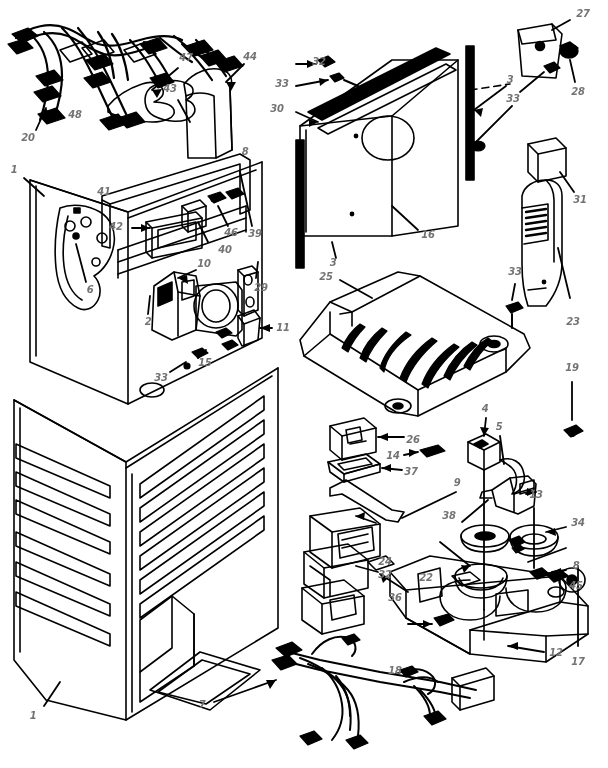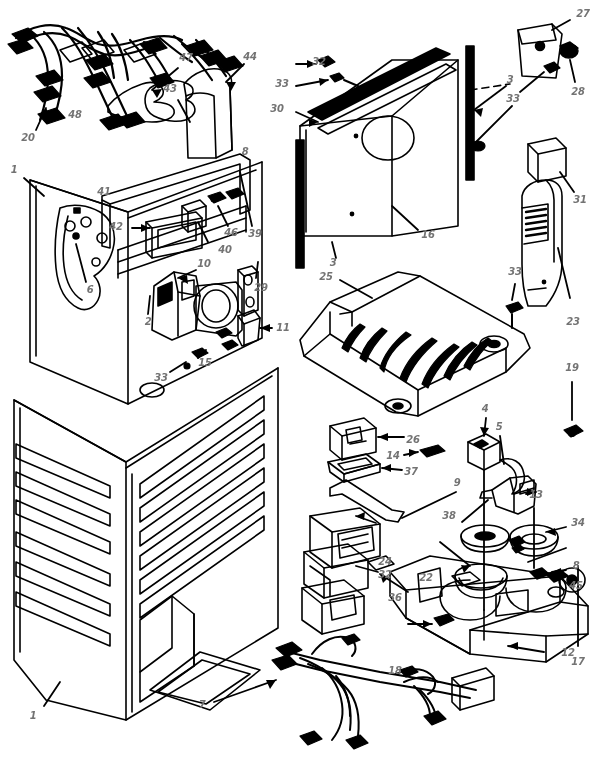--- a/index.html
+++ b/index.html
@@ -611,17 +611,17 @@
     <div class="callout" style="left:536px; top:495px;">13</div>
     <div class="callout" style="left:449px; top:516px;">38</div>
     <div class="callout" style="left:385px; top:524px;margin-top:38px;">24</div>
     <div class="callout" style="left:426px; top:538px;margin-top:40px;">22</div>
     <div class="callout" style="left:578px; top:523px;">34</div>
     <div class="callout" style="left:576px; top:544px;margin-top:42px;">45</div>
     <div class="callout" style="left:576px; top:566px;">8</div>
     <div class="callout" style="left:385px; top:575px;">32</div>
     <div class="callout" style="left:395px; top:598px;">36</div>
     <div class="callout" style="left:395px; top:623px;margin-top:48px;">18</div>
-    <div class="callout" style="left:556px; top:653px;margin-left:12px;">12</div>
+    <div class="callout" style="left:556px; top:653px;">12</div>
     <div class="callout" style="left:578px; top:662px;">17</div>
   </div>
 
 </div>
 
 </body></html>

